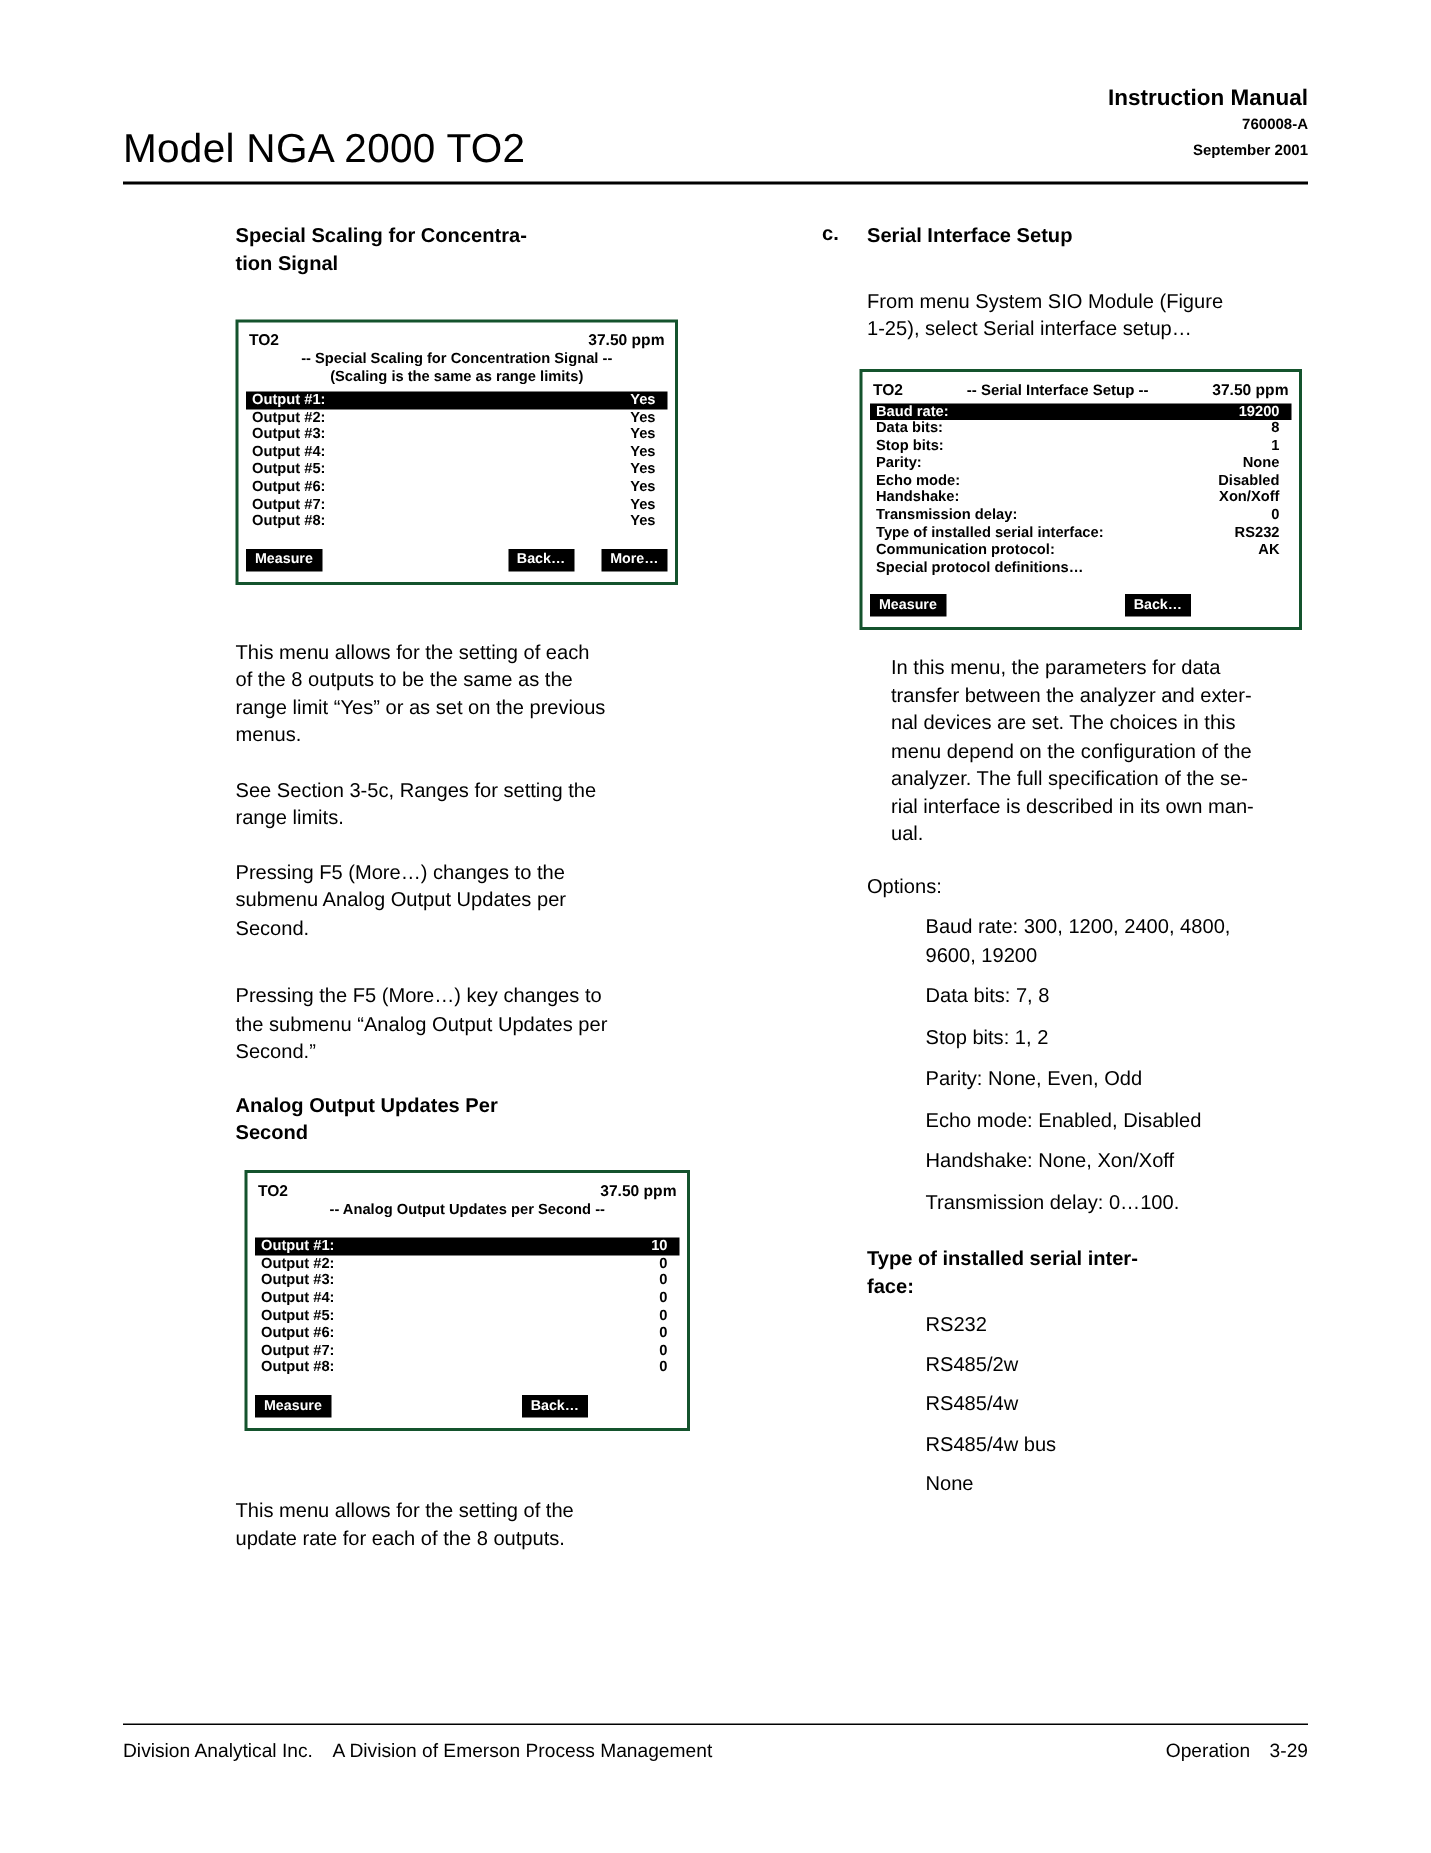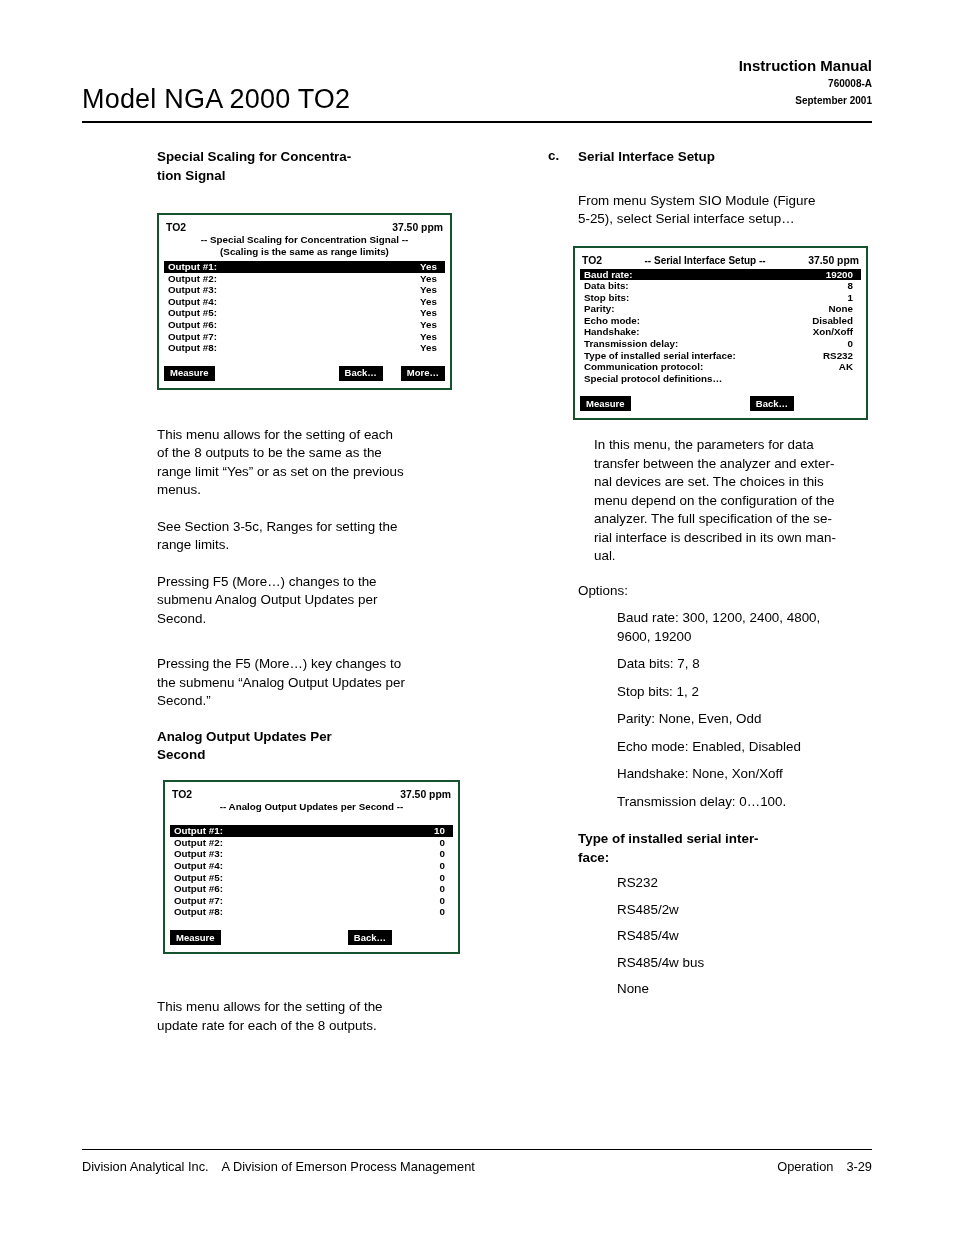--- a/index.html
+++ b/index.html
@@ -207,21 +207,21 @@
 update rate for each of the 8 outputs.</p>
   </div>
 
   <div class="col-right">
     <div class="hrow">
       <span class="item-label">c.</span>
       <h3>Serial Interface Setup</h3>
     </div>
 
     <p class="intro">From menu System SIO Module (Figure
-5-25), select Serial interface setup…</p>
+1-25), select Serial interface setup…</p>
 
     <div class="screen s3">
       <div class="srow-top">
         <span>TO2</span>
         <span class="tcenter">-- Serial Interface Setup --</span>
         <span>37.50 ppm</span>
       </div>
       <div class="mrows">
         <div class="mrow hl">
           <span class="ml">Baud rate:</span>

